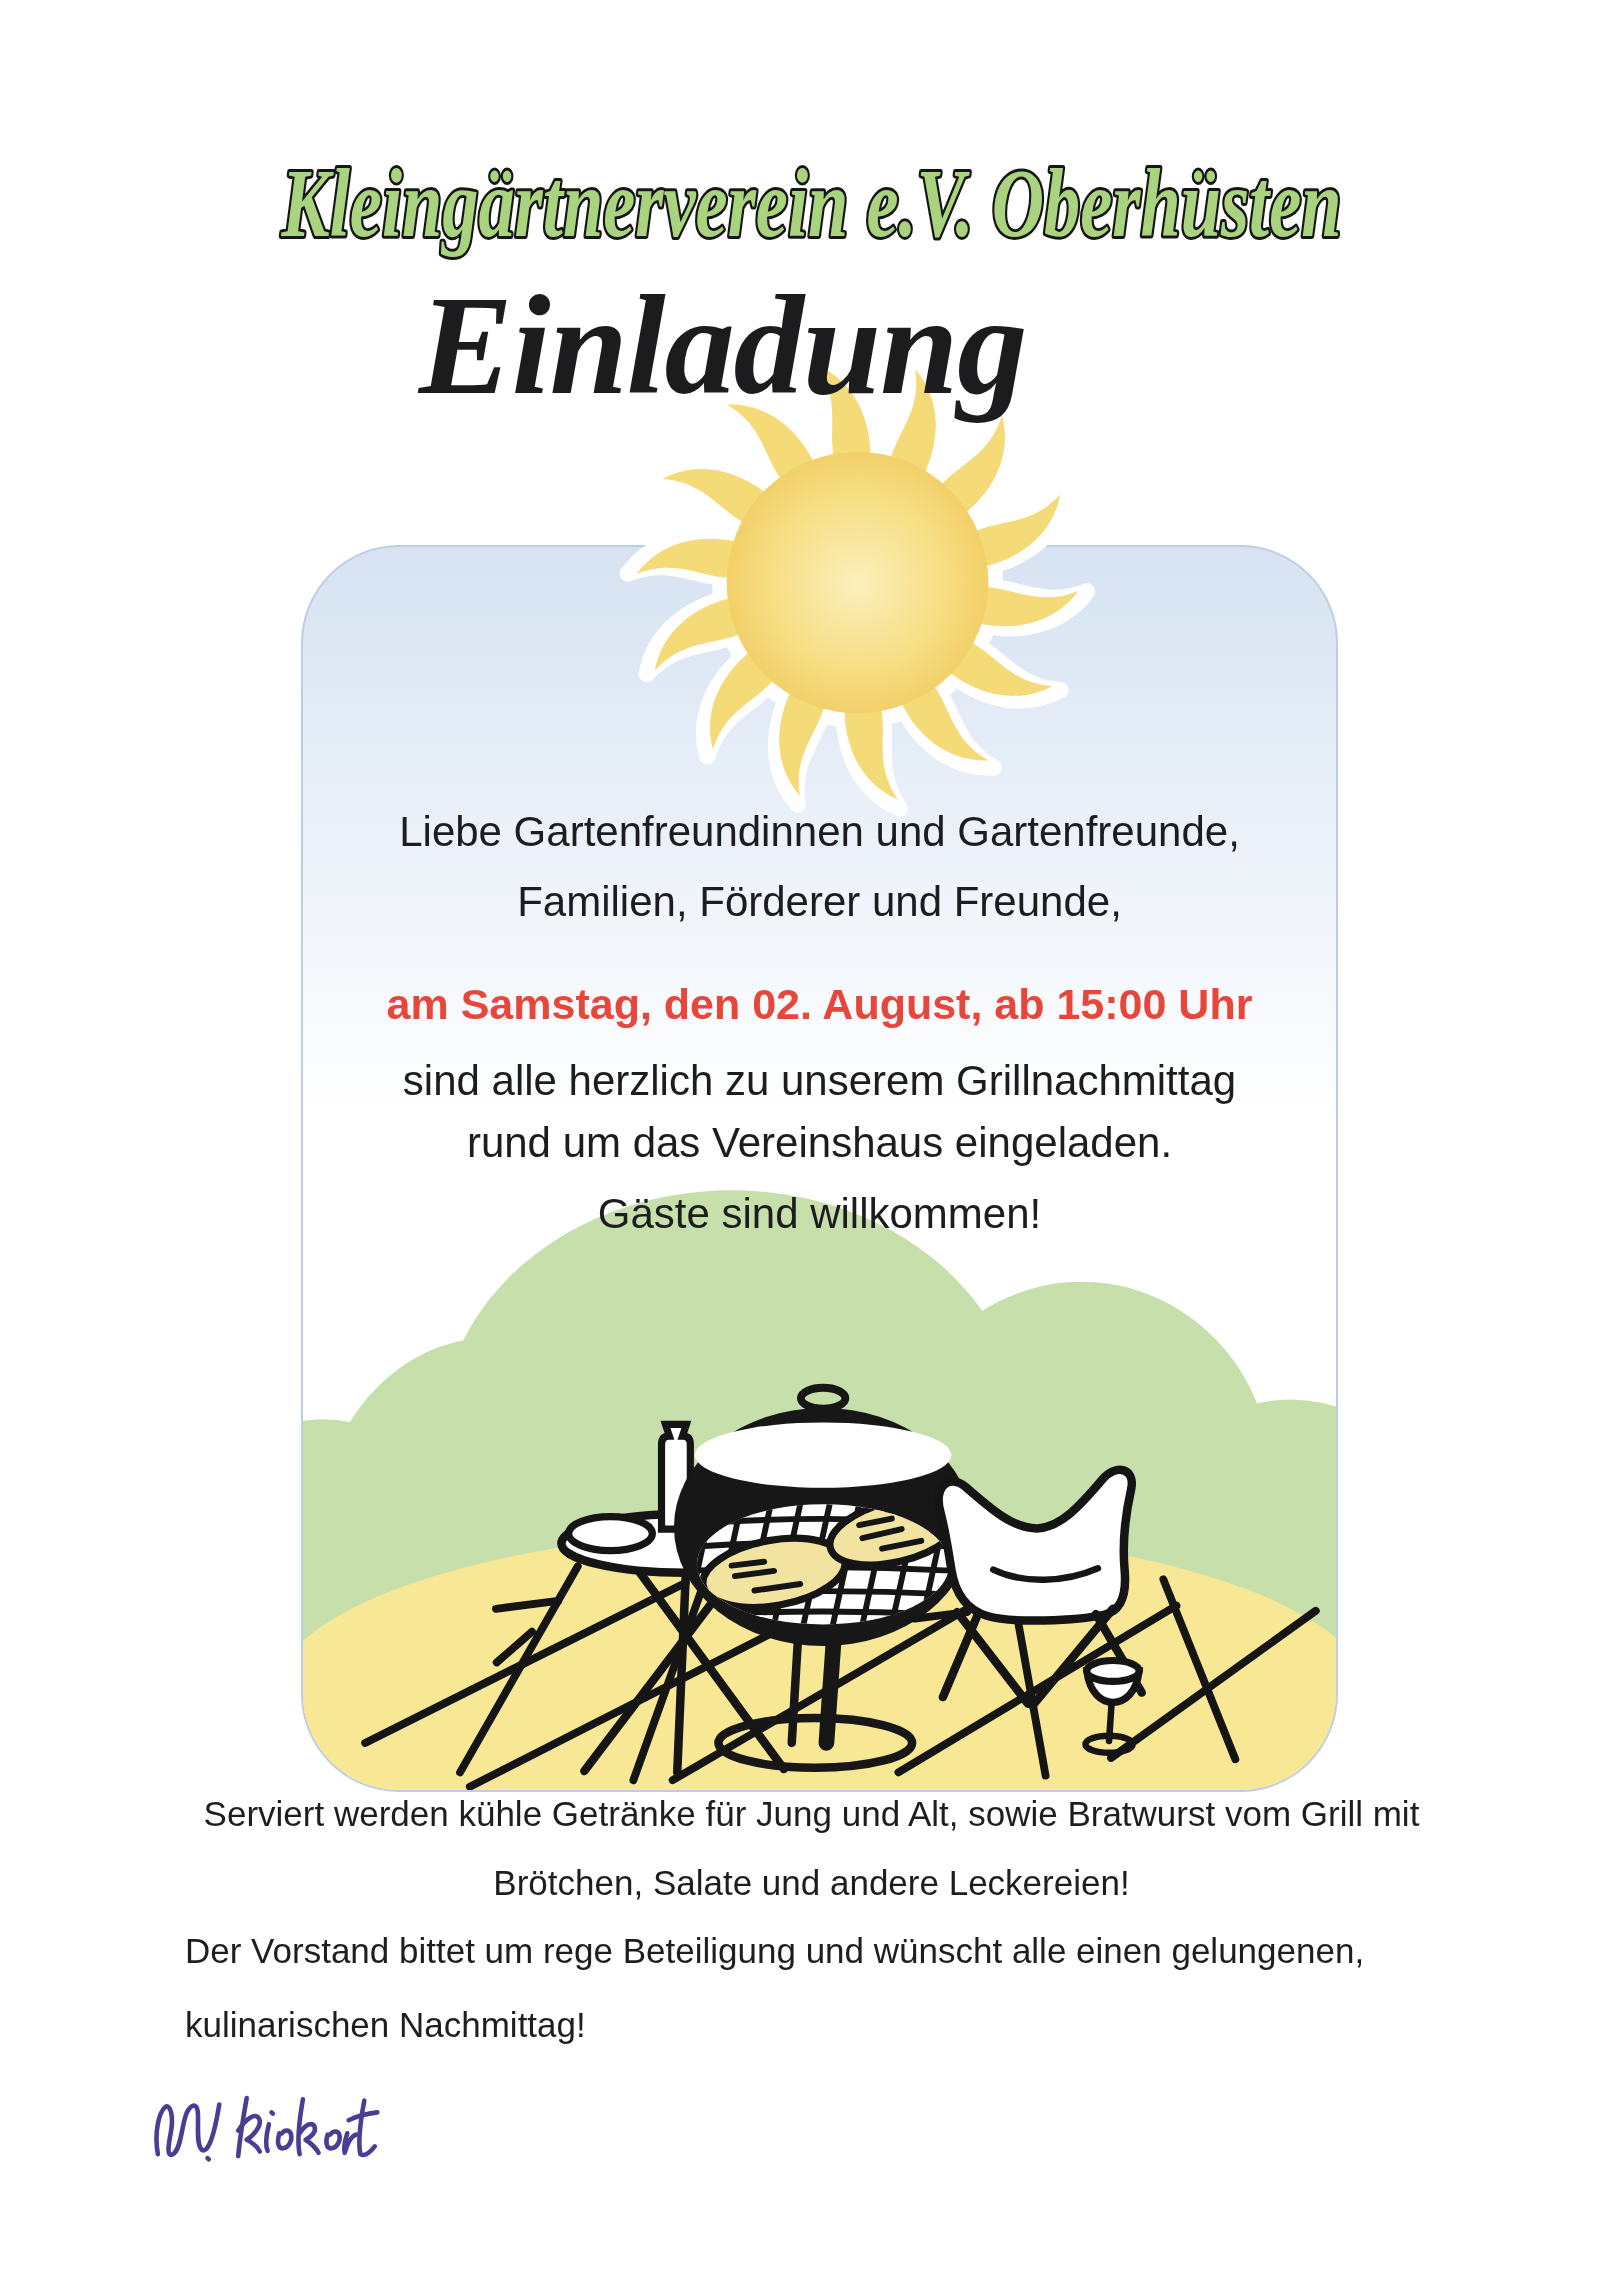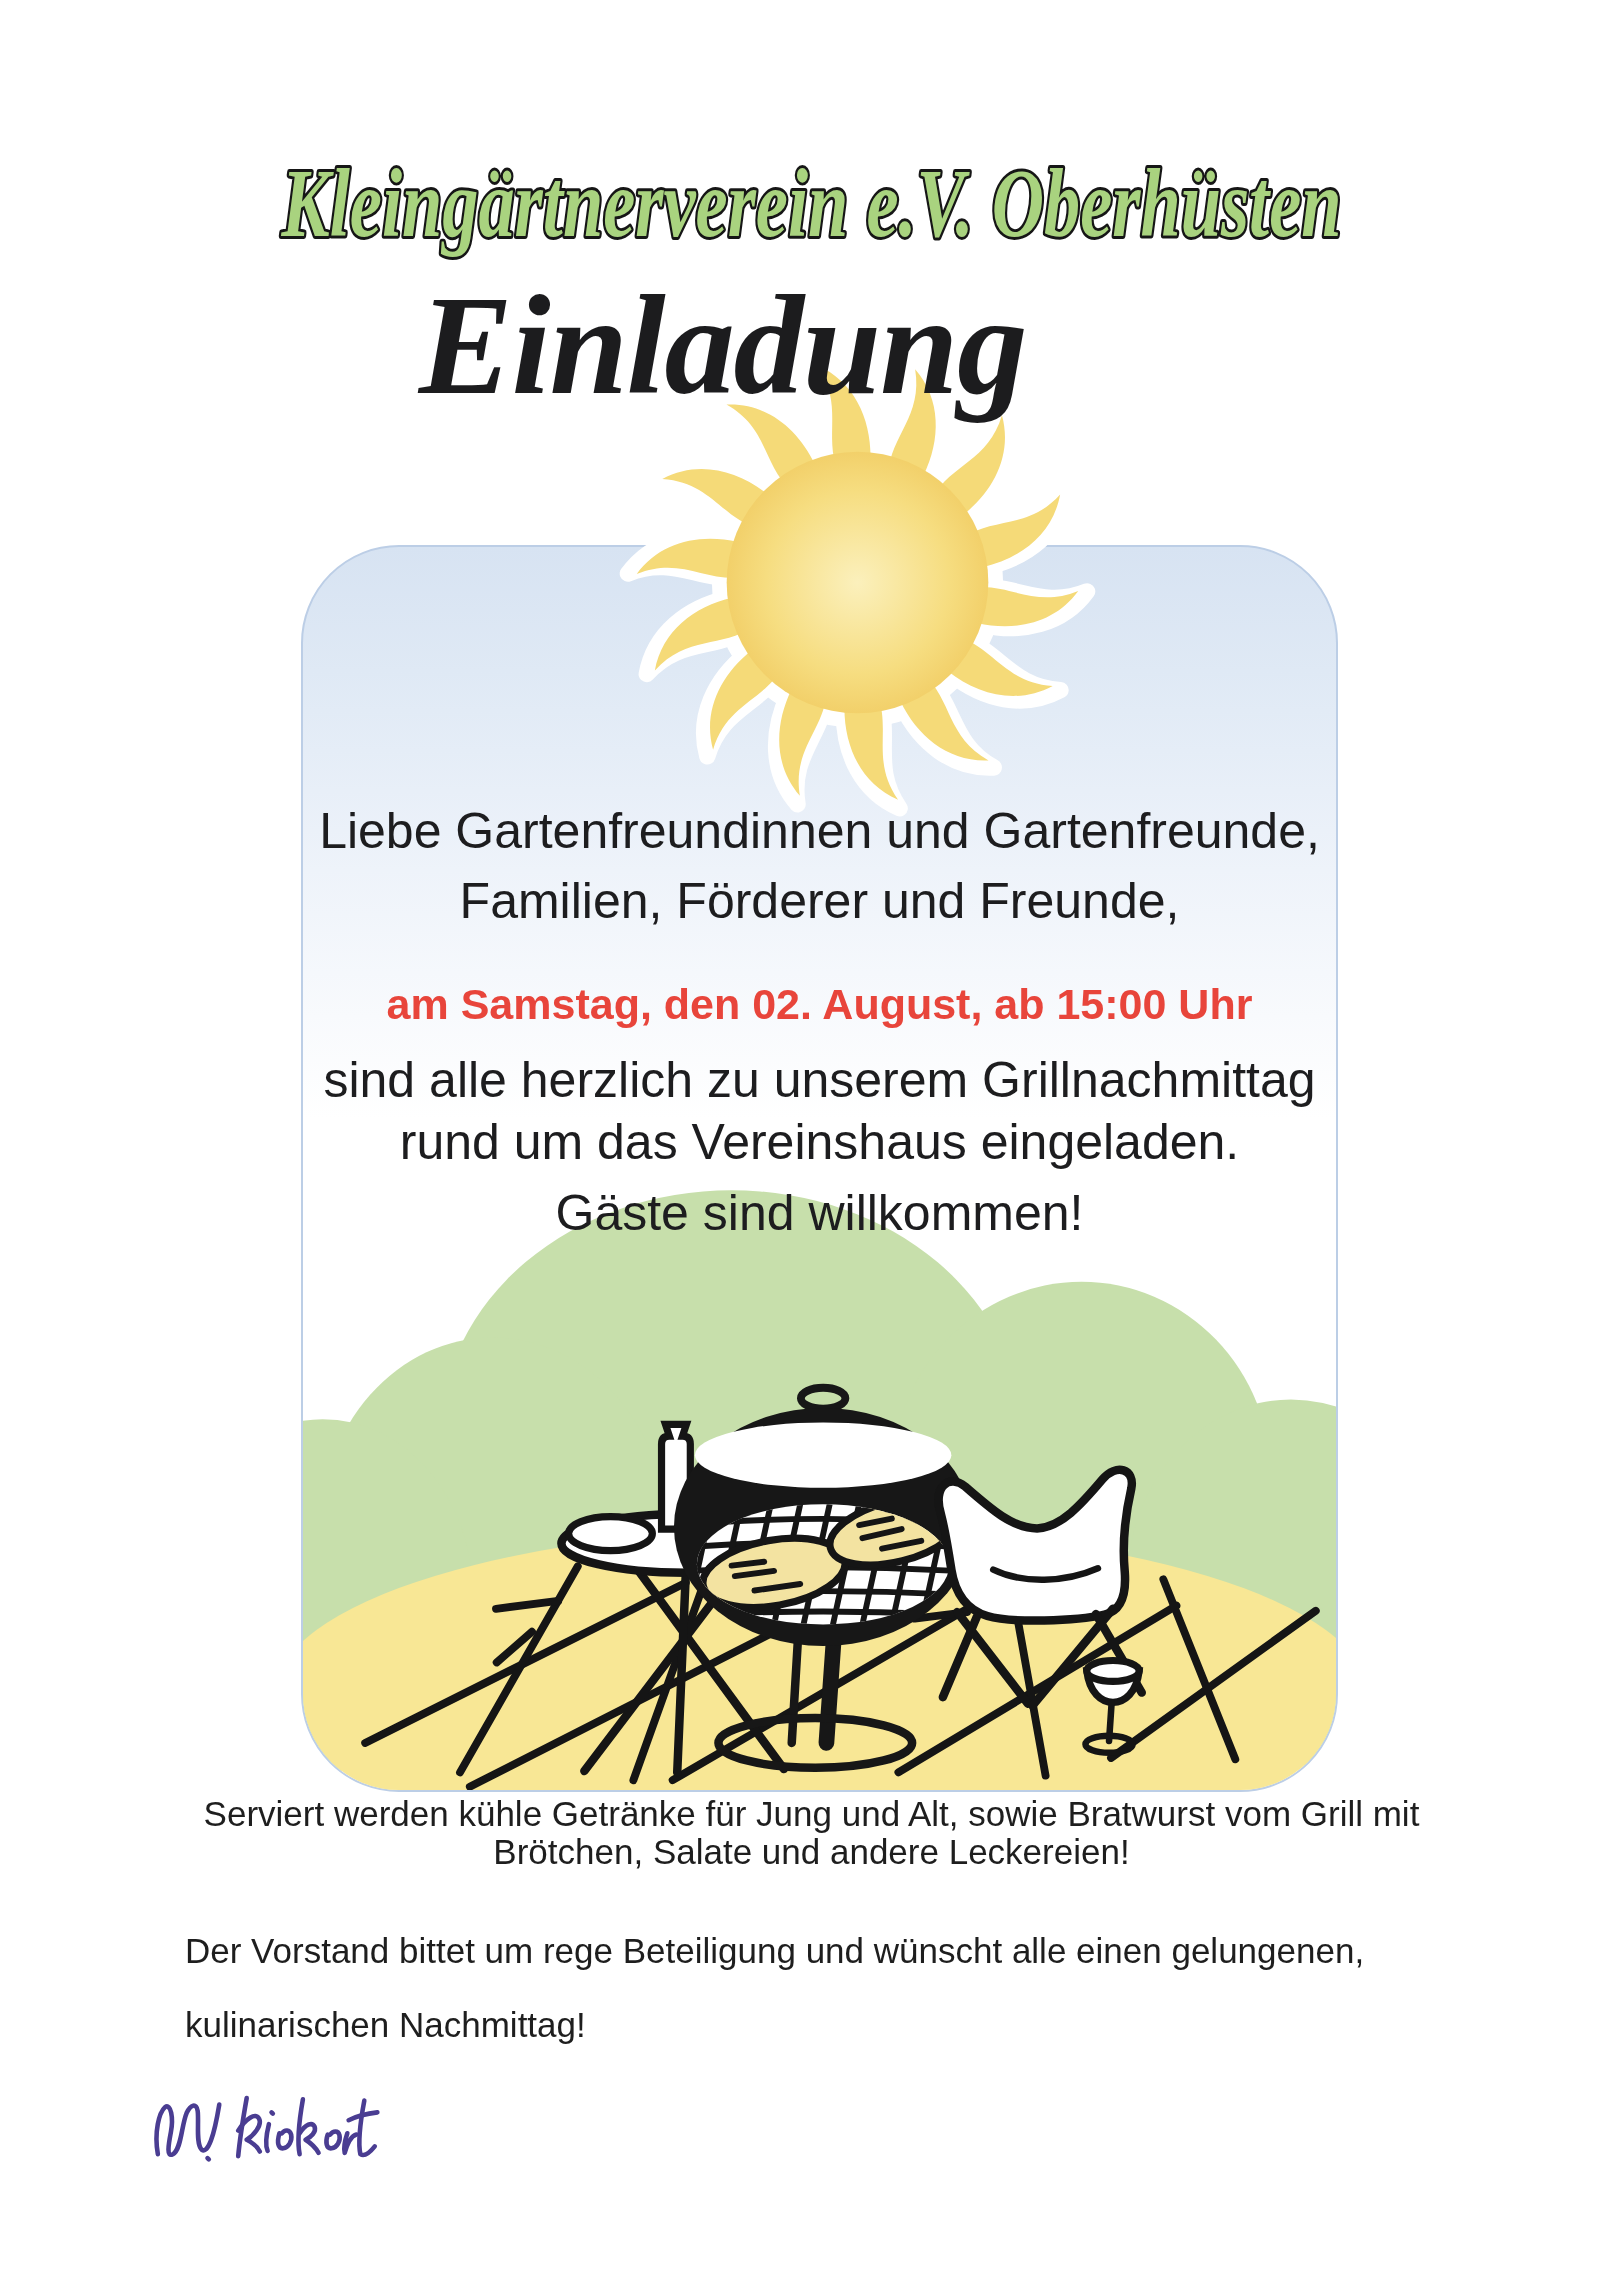--- a/index.html
+++ b/index.html
@@ -26,30 +26,30 @@
 
   
   .card{
     position:absolute;left:301px;top:545px;width:1037px;height:1247px;
     border:2px solid #bccee6;border-radius:98px;overflow:hidden;
     background:linear-gradient(180deg,#d7e3f2 0%,#dfe9f5 10%,#eef3fa 26%,#ffffff 46%,#ffffff 100%);
     box-sizing:border-box;z-index:1;
   }
   .scene{position:absolute;left:0;bottom:0;width:1037px;height:639px;z-index:0;}
   .card-text{position:relative;z-index:2;padding-top:262px;text-align:center;color:#1d1d1f;}
-  .line{font-size:50px;line-height:45px;}
+  .line{font-size:42px;line-height:45px;}
   .greet2{margin-top:25px;}
   .date-line{margin-top:56px;font-size:43px;line-height:48px;font-weight:bold;color:#e8453b;}
   .body1{margin-top:30px;}
   .body2{margin-top:17px;}
   .guests{margin-top:26px;}
 
   
   .serving{position:absolute;left:0;top:1795px;width:1623px;text-align:center;color:#1e1e1e;font-size:35px;line-height:38px;}
-  .serving .l2{}
+  .serving .l2{margin-top:31px;}
   .closing{position:absolute;left:185px;top:1932px;width:1309px;text-align:left;color:#1e1e1e;font-size:35px;line-height:38px;}
   .closing .l2{margin-top:36px;}
 
   .signature{position:absolute;left:147px;top:2081px;width:236px;height:98px;}
   .sig-stroke{stroke:#4a3d92;stroke-width:7;fill:none;stroke-linecap:round;stroke-linejoin:round;}
 </style>
 </head>
 <body>
 
 <div class="page">

